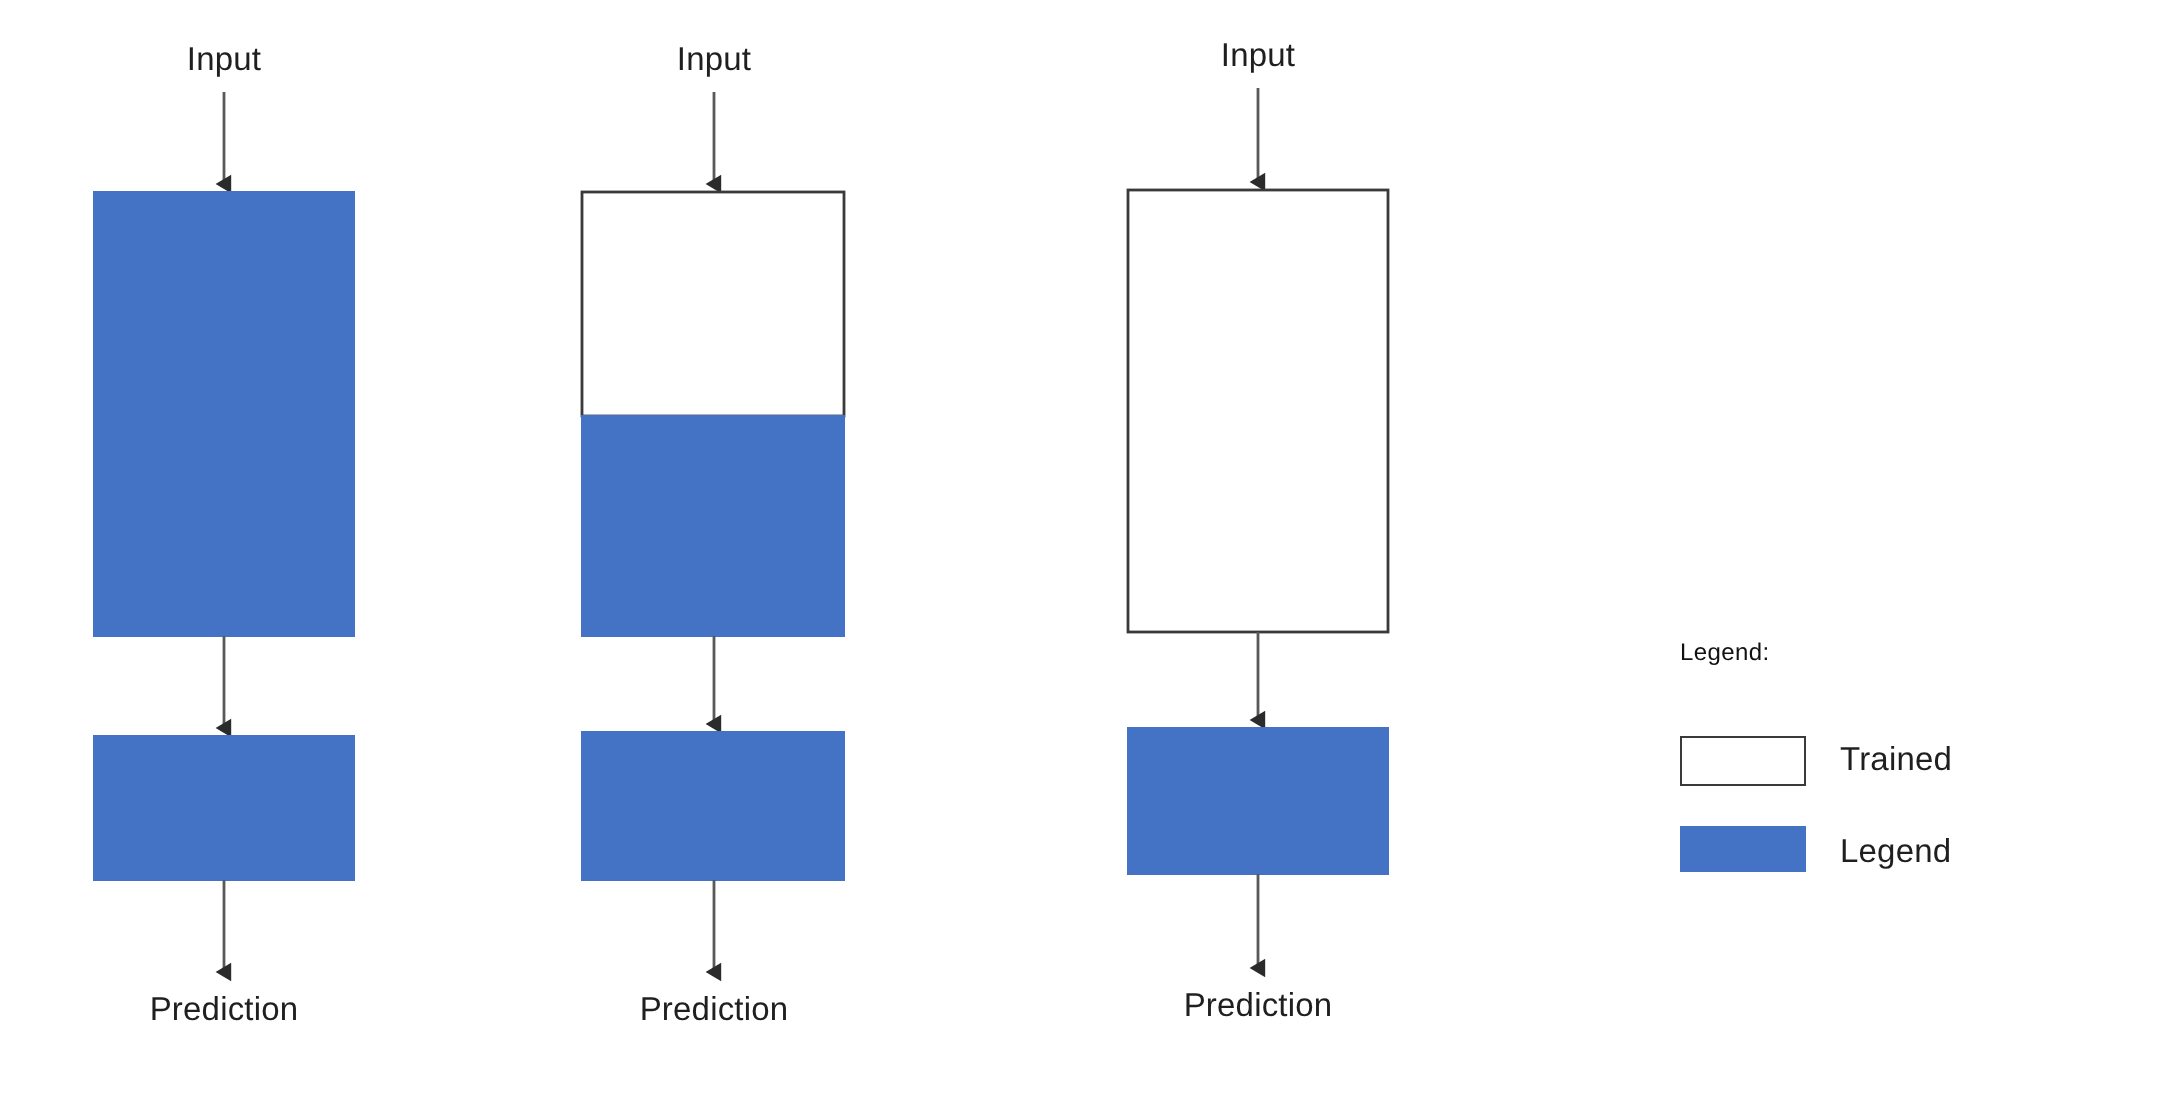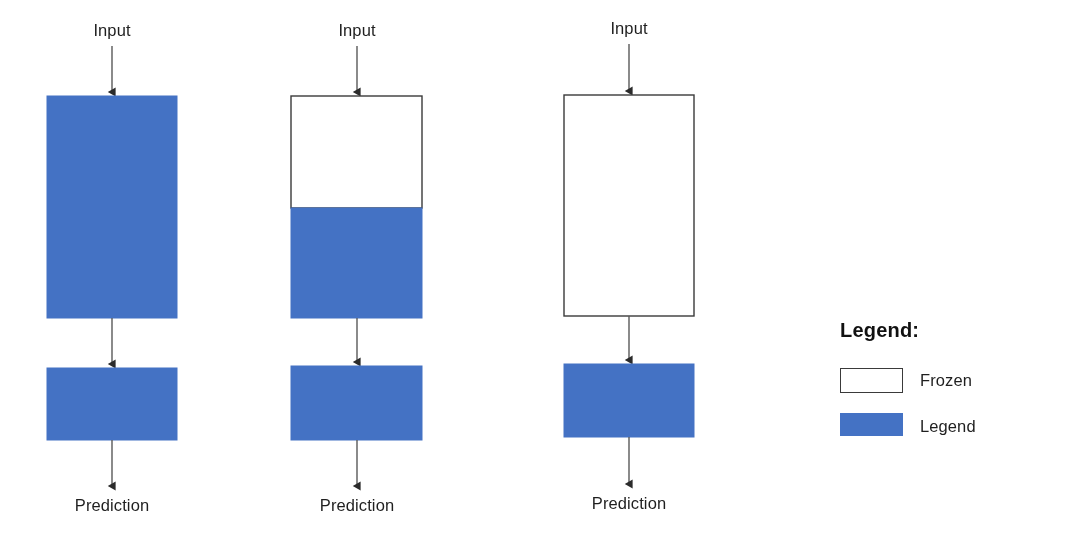--- a/index.html
+++ b/index.html
@@ -34,22 +34,22 @@
     position: absolute;
     font-size: 16.5px;
     line-height: 1;
     color: #1f1f1f;
     white-space: nowrap;
     transform: translateX(-50%);
     letter-spacing: 0.1px;
   }
   .legend-title {
     position: absolute;
-    font-size: 20px;
-    font-weight: bold;
+    font-size: 12px;
+    font-weight: normal;
     color: #111111;
     white-space: nowrap;
     letter-spacing: 0.2px;
   }
   .legend-label {
     position: absolute;
     font-size: 16.5px;
     color: #1f1f1f;
     white-space: nowrap;
     letter-spacing: 0.1px;
@@ -115,19 +115,19 @@
   <div class="node-label" style="left:357px; top:22px;">Input</div>
   <div class="node-label" style="left:357px; top:497px;">Prediction</div>
 
   <div class="node-label" style="left:629px; top:20px;">Input</div>
   <div class="node-label" style="left:629px; top:495px;">Prediction</div>
 
   <div>
     <div class="legend-title" style="left:840px; top:319px;">Legend:</div>
 
     <div class="legend-swatch" style="left:840px; top:368px; width:63px; height:25px; background:#ffffff; border:1.6px solid #3a3a3a;"></div>
-    <div class="legend-label" style="left:920px; top:371px;">Frozen</div>
+    <div class="legend-label" style="left:920px; top:371px;">Trained</div>
 
     <div class="legend-swatch" style="left:840px; top:413px; width:63px; height:23px; background:#4472C4; border:1px solid #4472C4;"></div>
     <div class="legend-label" style="left:920px; top:417px;">Legend</div>
   </div>
 
 </div>
 
 </body></html>

